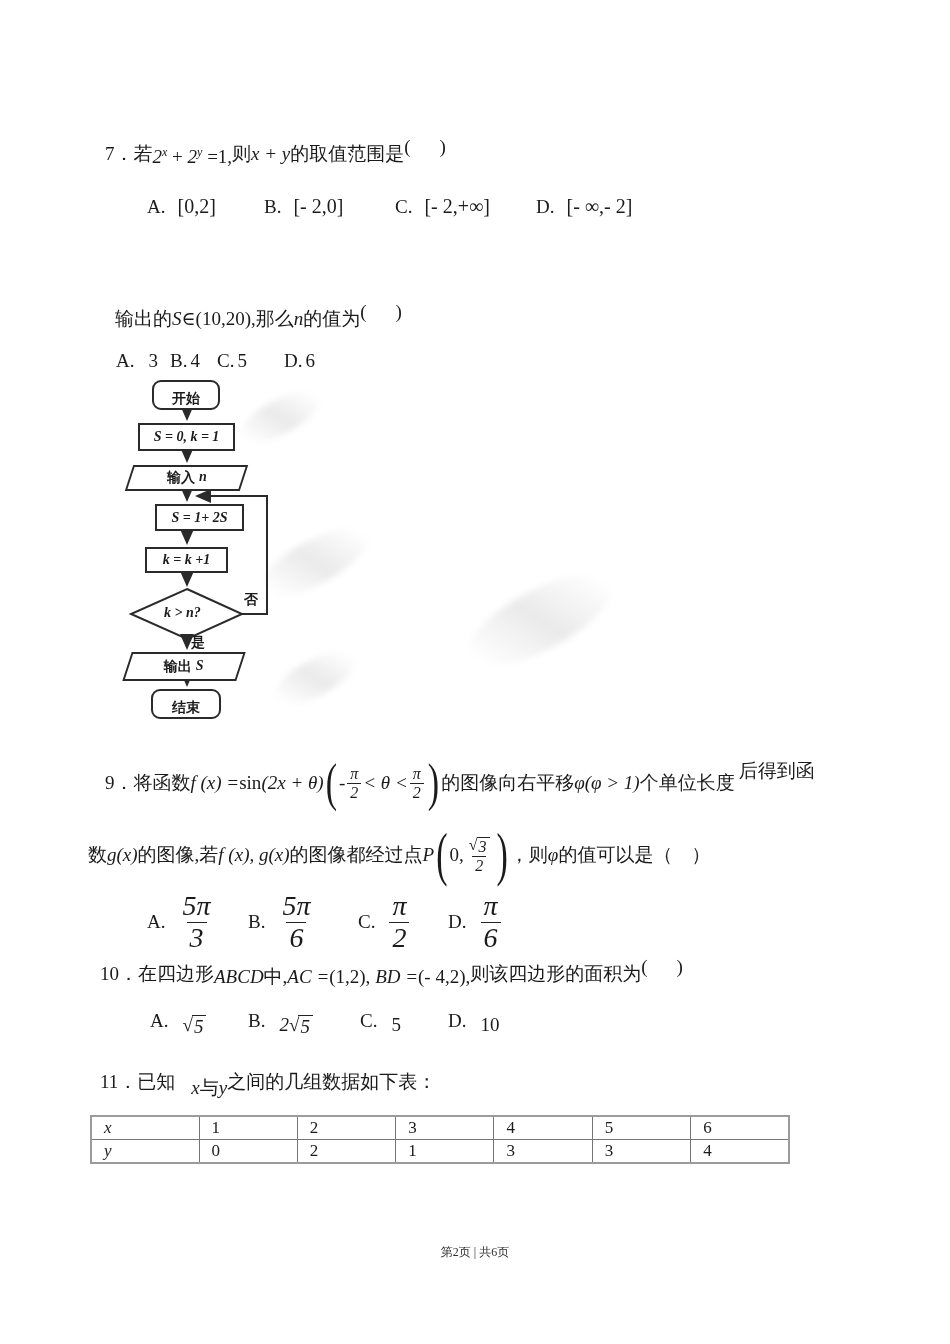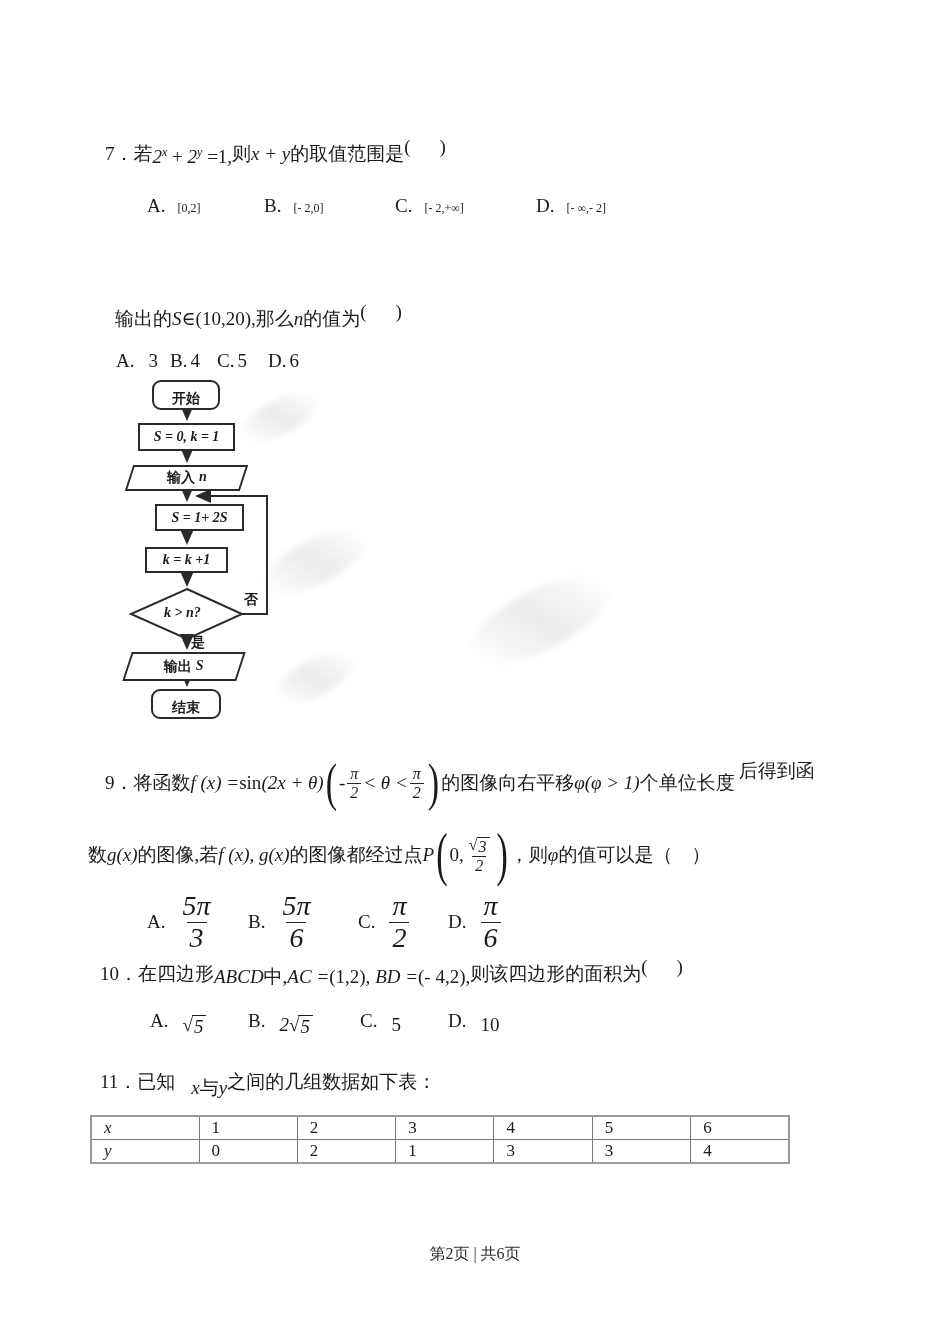--- a/index.html
+++ b/index.html
@@ -12,21 +12,21 @@
   .line { font-size:19px; line-height:1.3; white-space:nowrap; }
   .it { font-style:italic; }
   sup { font-size:12px; }
   .mlow { position:relative; top:3px; }
   .vlow { position:relative; top:4px; }
   .raised { position:relative; top:-7px; letter-spacing:5px; }
   .tail-raised { position:relative; top:-12px; }
 
   
   .opt { position:absolute; white-space:nowrap; font-size:19px; }
-  .opt .val { font-size:12px; }
+  .opt .val { font-size:20px; }
   .gap12 { display:inline-block; width:12px; }
   .gap14 { display:inline-block; width:14px; }
   .gap2  { display:inline-block; width:3px; }
 
   
   .frac { display:inline-flex; flex-direction:column; align-items:center;
           vertical-align:middle; line-height:1.08; font-style:italic; }
   .frac .num { display:block; padding:0 3px; }
   .frac .den { display:block; border-top:1.6px solid #222; padding:0 3px; }
   .frac-sm { font-size:16px; margin:0 2px; }
@@ -64,21 +64,21 @@
   
   .data-table { border-collapse:collapse; table-layout:fixed; }
   .data-table td {
     border:1.5px solid #767676; height:22px; font-size:17px;
     padding:0 0 0 12px; vertical-align:middle;
   }
   .data-table { border:2.5px solid #9b9b9b; }
   .cell-var { font-style:italic; }
 
   .footer { position:absolute; left:0; top:1244px; width:100%;
-            text-align:center; font-size:16px; color:#2e2e2e; }
+            text-align:center; font-size:12px; color:#2e2e2e; }
 </style>
 </head>
 <body>
 
 <div class="page">
 
   <div class="abs line" style="left:105px; top:142px;">
     <span>7．</span><span>若</span><span class="mlow"><span class="it">2</span><sup class="it">x</sup><span> + </span><span class="it">2</span><sup class="it">y</sup><span> =1,</span></span><span>则</span><span class="it">x + y</span><span>的取值范围是</span><span class="raised">(　)</span>
   </div>
   <div class="abs" style="top:195px; left:0; height:34px; width:100%;">
@@ -88,21 +88,21 @@
     <span class="opt" style="left:536px;"><span>D.</span><span class="gap12"></span><span class="val">[- ∞,- 2]</span></span>
   </div>
 
   <div class="abs line" style="left:115px; top:307px;">
     <span>输出的</span><span class="it">S</span><span>∈(10,20),</span><span>那么</span><span class="it">n</span><span>的值为</span><span class="raised">(　)</span>
   </div>
   <div class="abs" style="top:350px; left:0; height:26px; width:100%;">
     <span class="opt" style="left:116px;"><span>A.</span><span class="gap14"></span><span>3</span></span>
     <span class="opt" style="left:170px;"><span>B.</span><span class="gap2"></span><span>4</span></span>
     <span class="opt" style="left:217px;"><span>C.</span><span class="gap2"></span><span>5</span></span>
-    <span class="opt" style="left:268px;"><span>D.</span><span class="gap2"></span><span>6</span></span>
+    <span class="opt" style="left:284px;"><span>D.</span><span class="gap2"></span><span>6</span></span>
   </div>
 
   <div class="fc">
     <svg width="300" height="352" viewBox="0 0 300 352">
       <defs>
         <marker id="ah" markerWidth="9" markerHeight="8" refX="7" refY="3.5" orient="auto">
           <path d="M0,0 L8,3.5 L0,7 z" fill="#2a2a2a"></path>
         </marker>
       </defs>
       <g stroke="#2a2a2a" stroke-width="2" fill="none">

